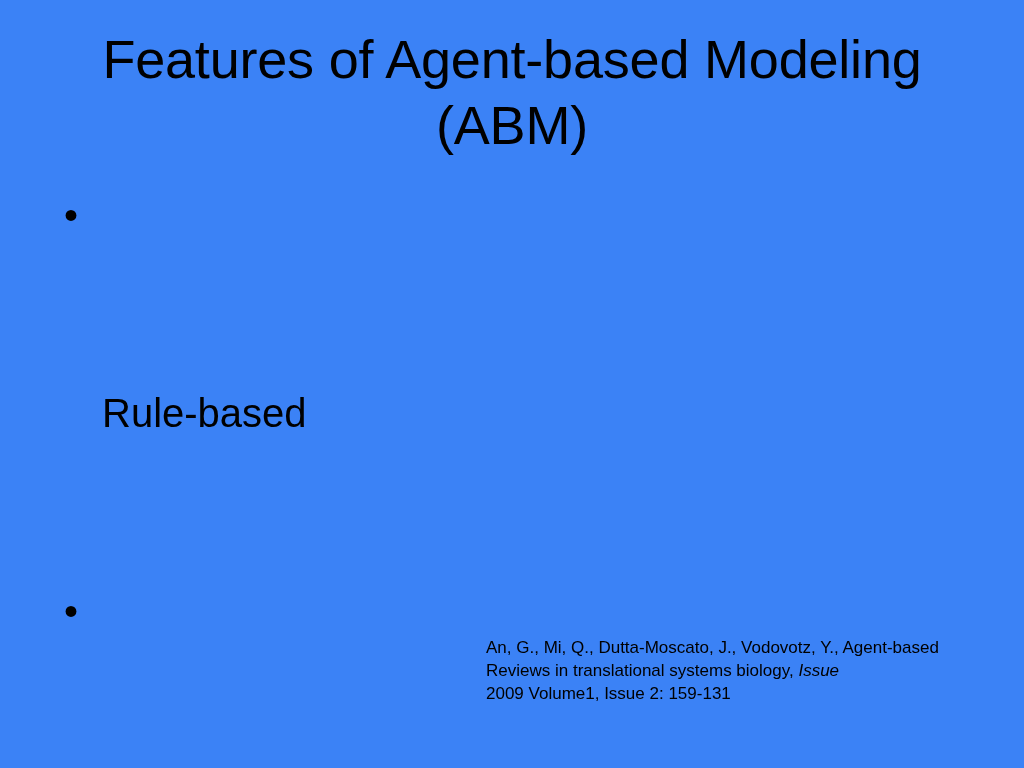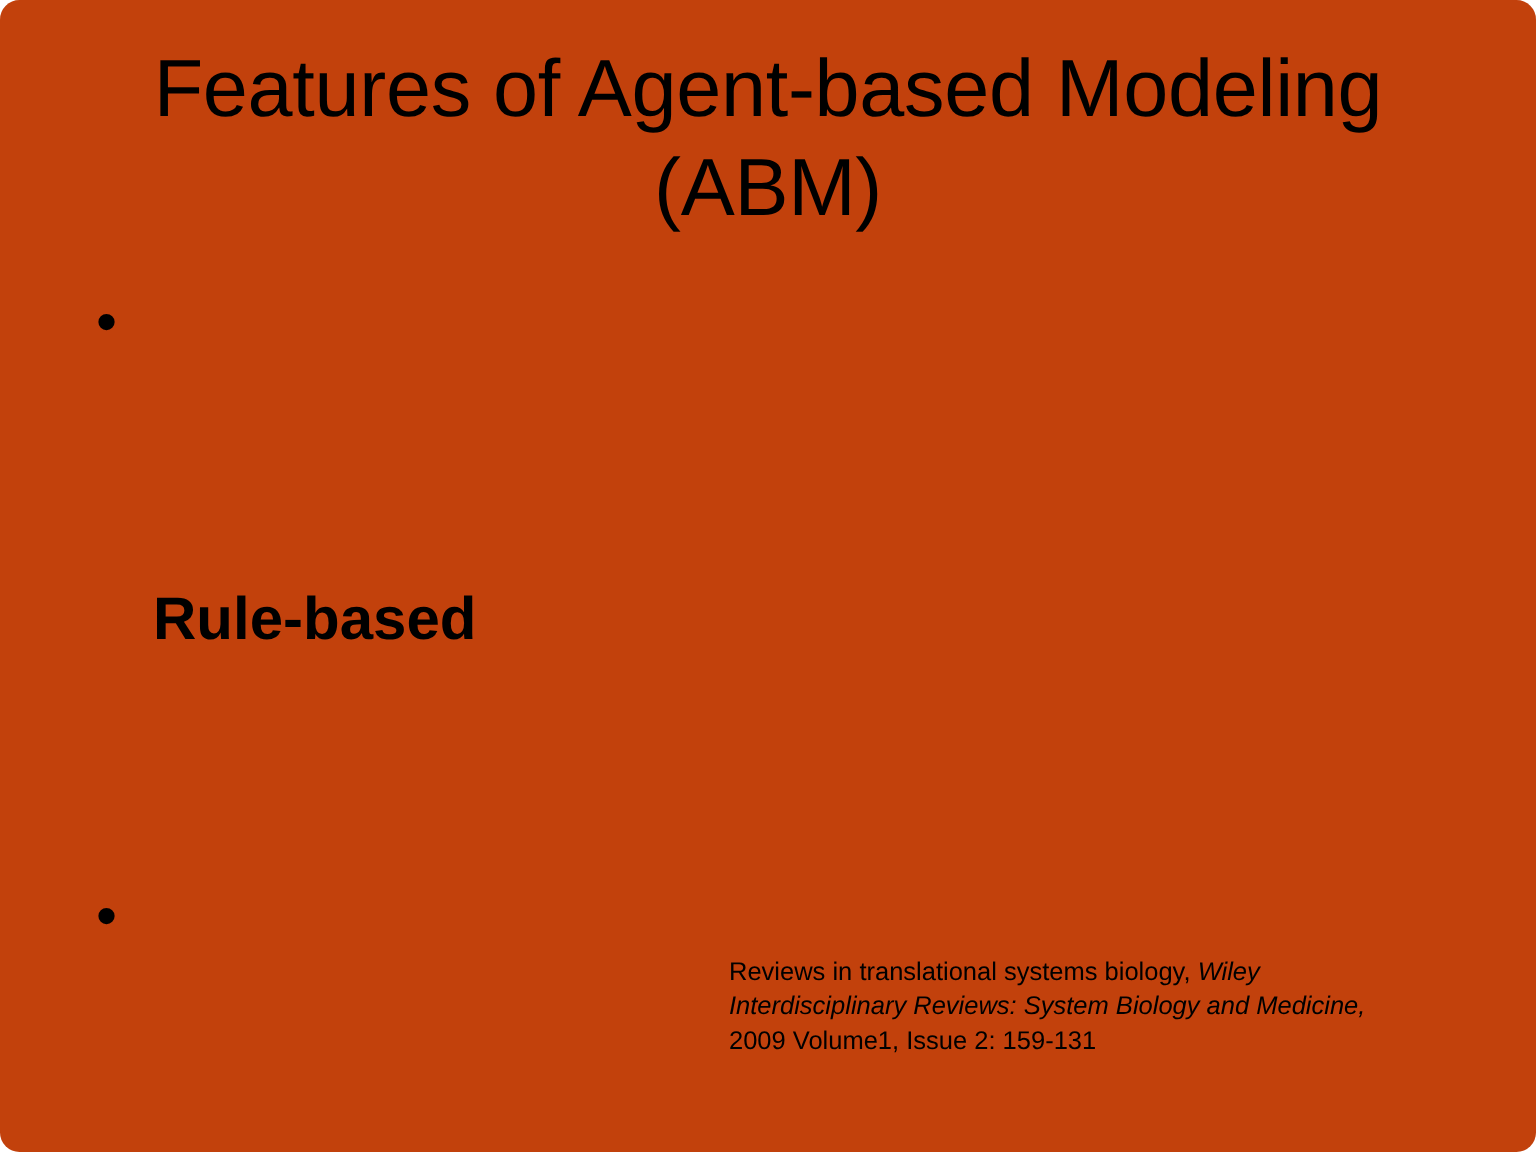--- a/index.html
+++ b/index.html
@@ -13,23 +13,22 @@
     background: #ffffff;
     font-family: "Liberation Sans", sans-serif;
     color: #000000;
     overflow: hidden;
   }
 
   .slide {
     position: relative;
     width: 1024px;
     height: 768px;
-    background: #c2410c;
+    background: #3b82f6;
     box-sizing: border-box;
-    border-radius: 13px;
   }
 
   
   .slide-title {
     position: absolute;
     left: 60px;
     top: 26px;
     width: 904px;
     text-align: center;
     font-size: 54px;
@@ -64,21 +63,20 @@
     top: 0;
     width: 20px;
     font-size: 40px;
     line-height: 66px;
     text-align: left;
     color: #000000;
   }
   .bullet-item .bullet-text {
     display: block;
     max-width: 760px;
-    font-weight: bold;
   }
 
   
   .citation {
     position: absolute;
     left: 486px;
     top: 636px;
     width: 500px;
     font-size: 17px;
     line-height: 23px;
@@ -107,18 +105,18 @@
     </li>
 
     <li class="bullet-item">
       <span class="dot">•</span>
       
     </li>
 
   </ul>
 
   <div class="citation">
-    <span class="cit-line"><span>Reviews in translational systems biology, </span><span class="italic">Wiley</span></span>
-    <span class="cit-line"><span class="italic">Interdisciplinary Reviews: System Biology and Medicine</span><span class="italic">,</span></span>
+    <span class="cit-line">An, G., Mi, Q., Dutta-Moscato, J., Vodovotz, Y., Agent-based</span>
+    <span class="cit-line"><span>Reviews in translational systems biology, </span><span class="italic">Issue</span></span>
     <span class="cit-line">2009 Volume1, Issue 2: 159-131</span>
   </div>
 
 </div>
 
 </body></html>

